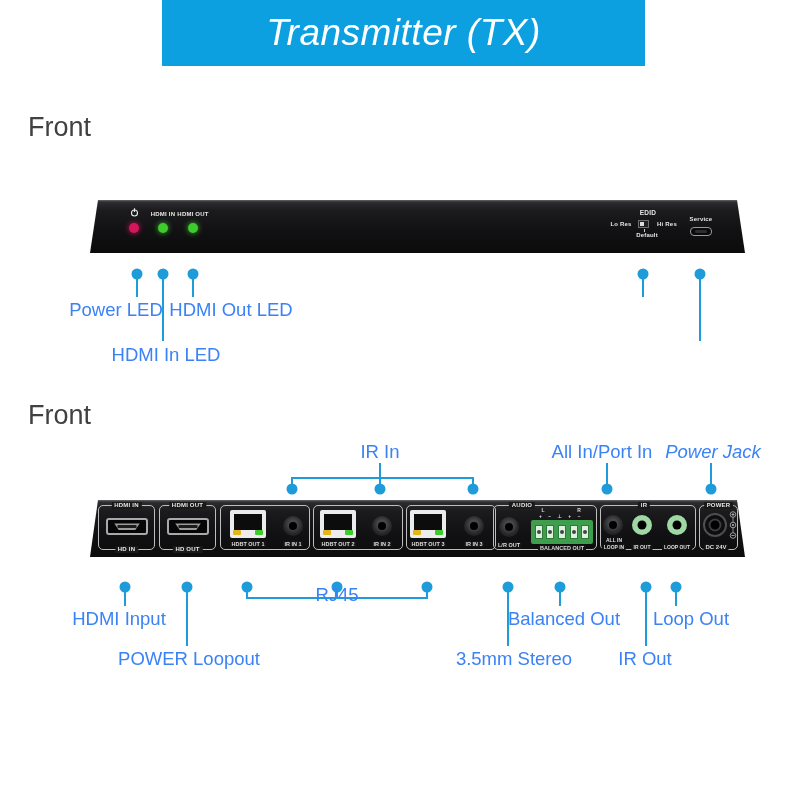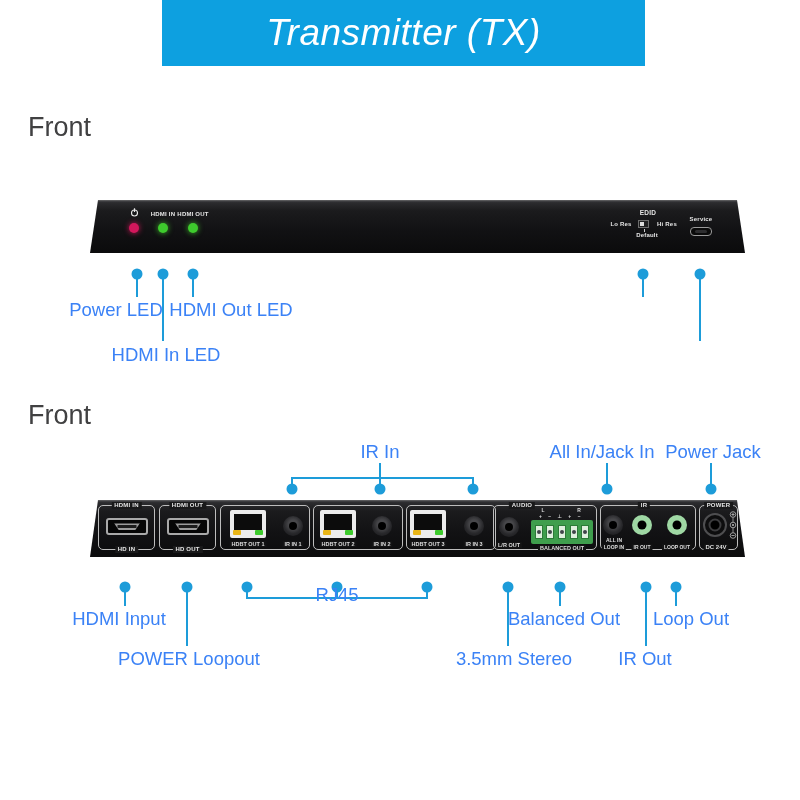--- a/index.html
+++ b/index.html
@@ -140,25 +140,25 @@
   <div class="lbl" style="left:380px;top:441px;">IR In</div>
   <div class="vline" style="left:380px;top:463px;height:15px;"></div>
   <div class="hline" style="left:292px;top:477px;width:181px;"></div>
   <div class="vline" style="left:292px;top:477px;height:8px;"></div>
   <div class="vline" style="left:380px;top:477px;height:8px;"></div>
   <div class="vline" style="left:473px;top:477px;height:8px;"></div>
   <div class="dot" style="left:292px;top:489px;"></div>
   <div class="dot" style="left:380px;top:489px;"></div>
   <div class="dot" style="left:473px;top:489px;"></div>
 
-  <div class="lbl" style="left:602px;top:441px;">All In/Jack In</div>
+  <div class="lbl" style="left:602px;top:441px;">All In/Port In</div>
   <div class="vline" style="left:607px;top:463px;height:21px;"></div>
   <div class="dot" style="left:607px;top:489px;"></div>
 
-  <div class="lbl" style="left:713px;top:441px;">Power Jack</div>
+  <div class="lbl" style="left:713px;top:441px;font-style:italic;">Power Jack</div>
   <div class="vline" style="left:711px;top:463px;height:21px;"></div>
   <div class="dot" style="left:711px;top:489px;"></div>
 
   <div class="panel back-panel">
 
     <div class="group" style="left:8px;top:5px;width:57px;height:45px;">
       <span class="gtag" style="left:50%;top:-4px;">HDMI IN</span>
       <div class="hdmi" style="left:7px;top:12px;">
         <div class="hdmi-slot">
             <div class="hdmi-slot-inner"></div>

